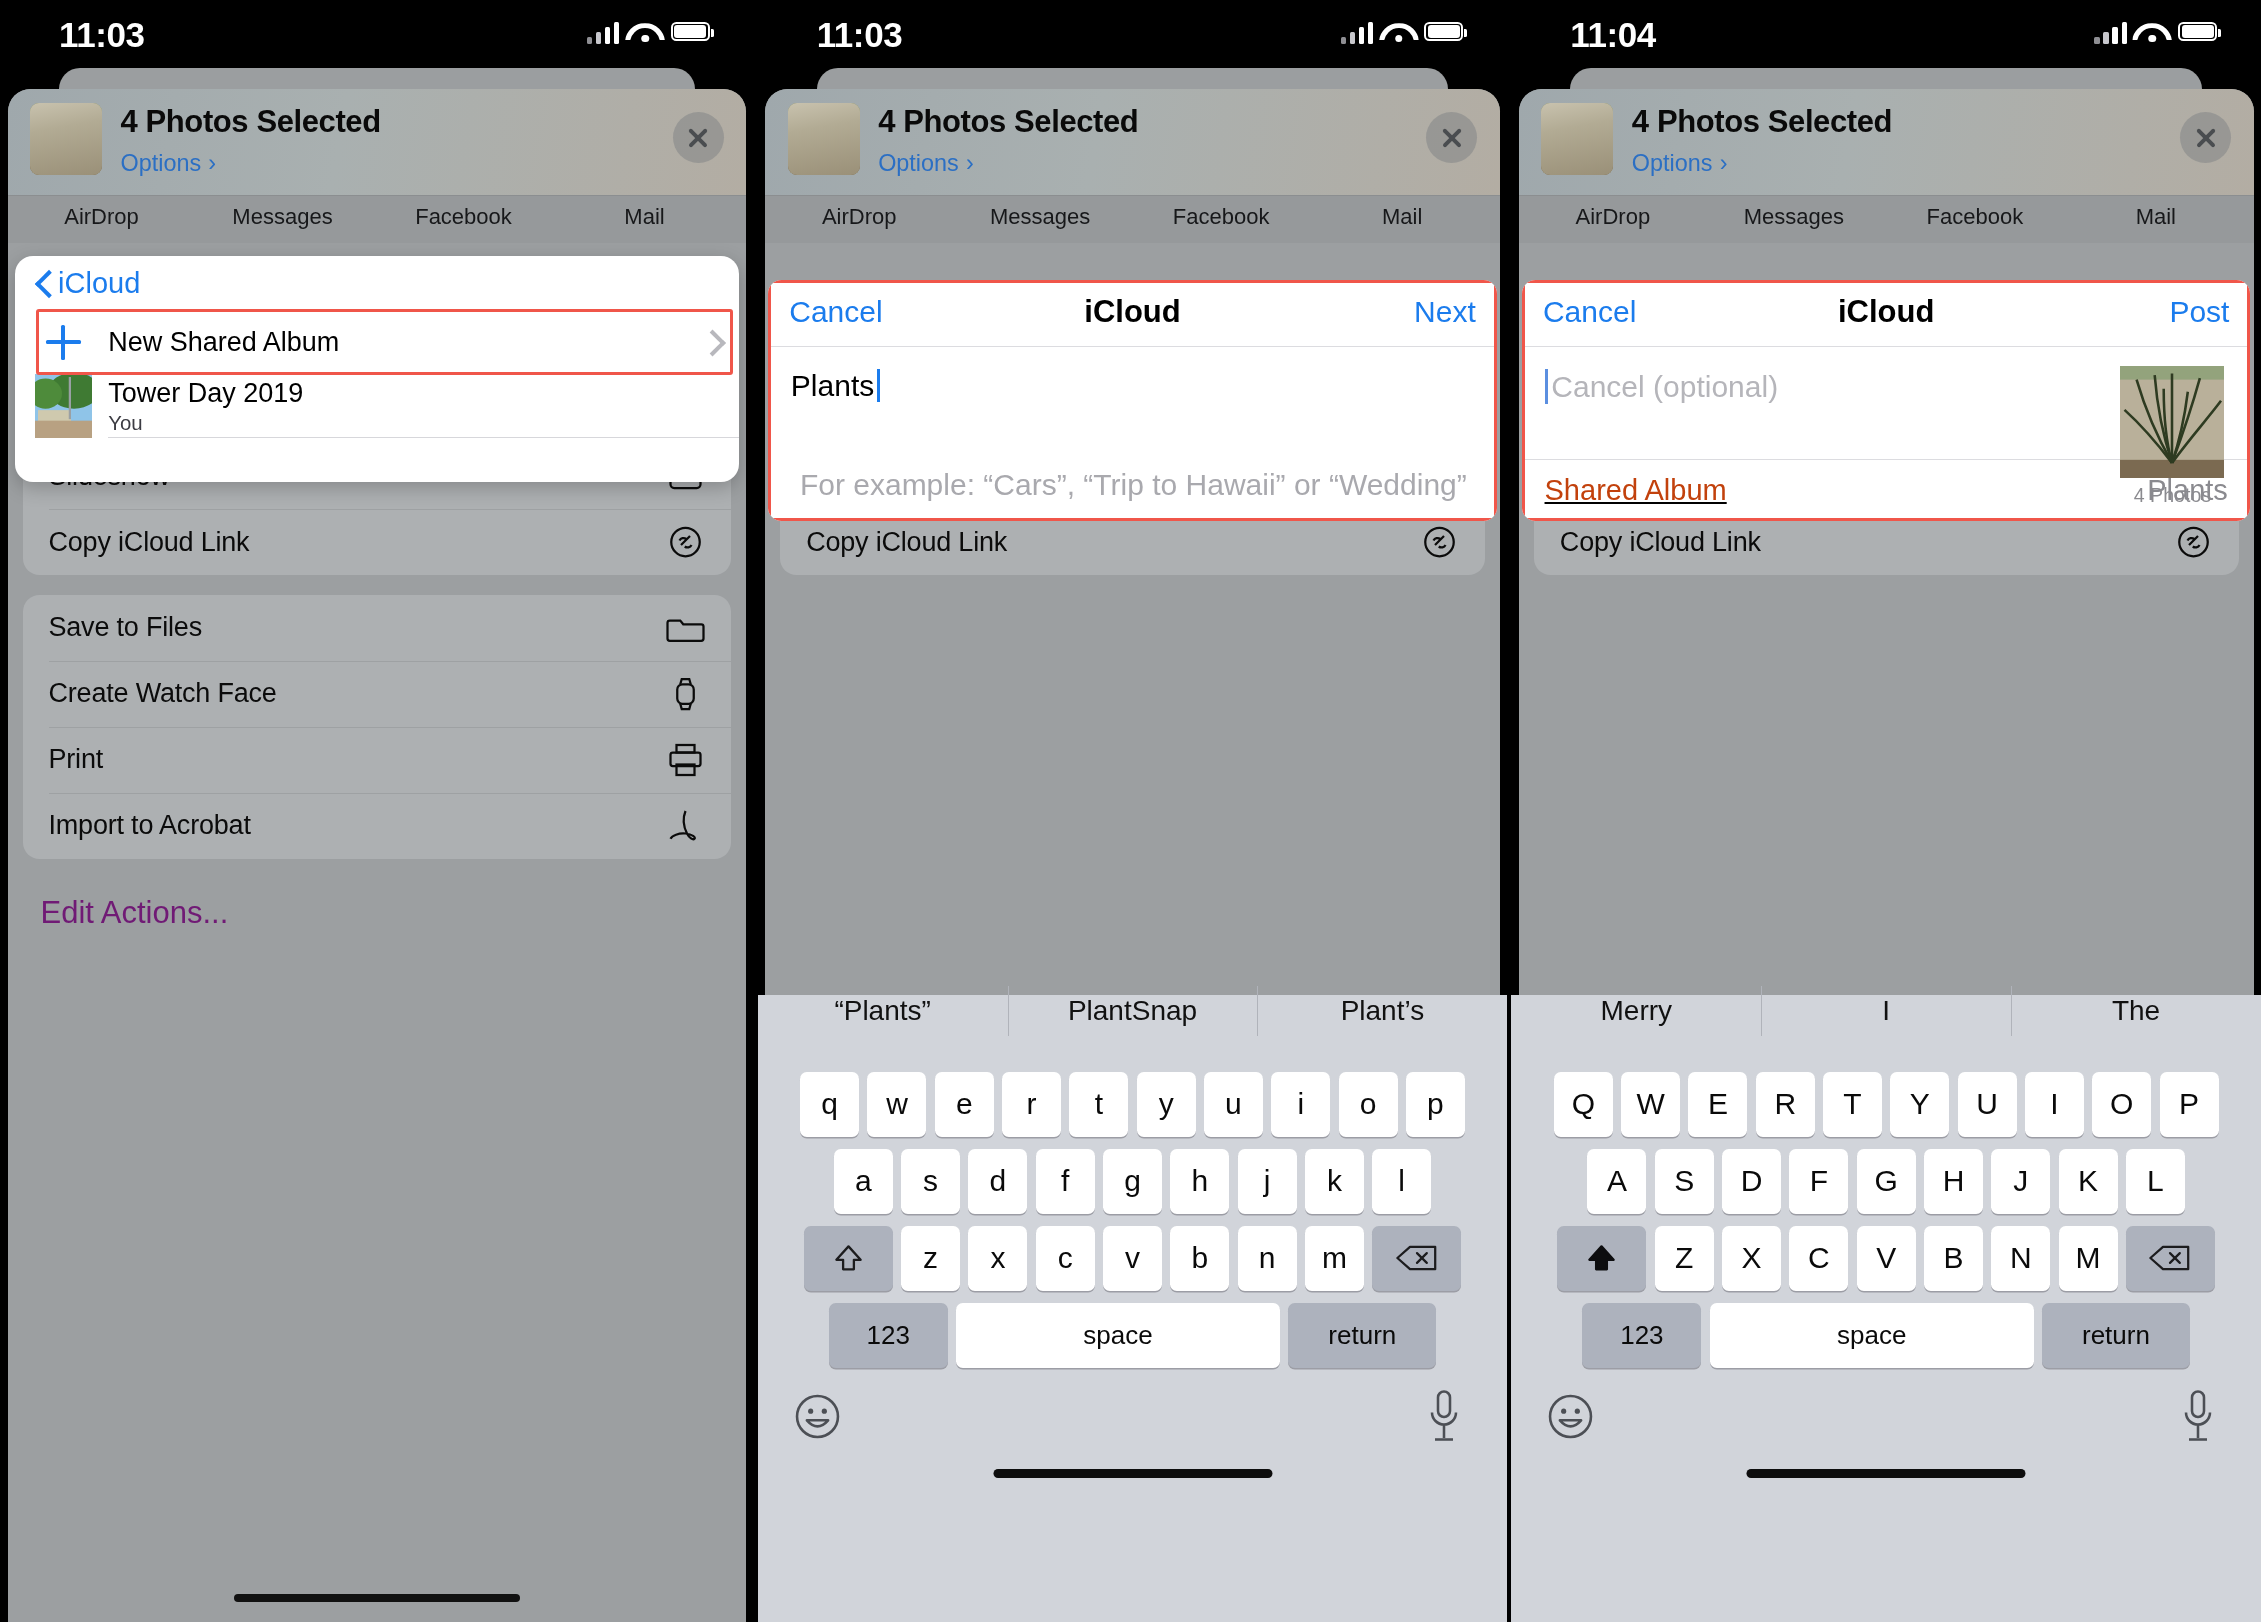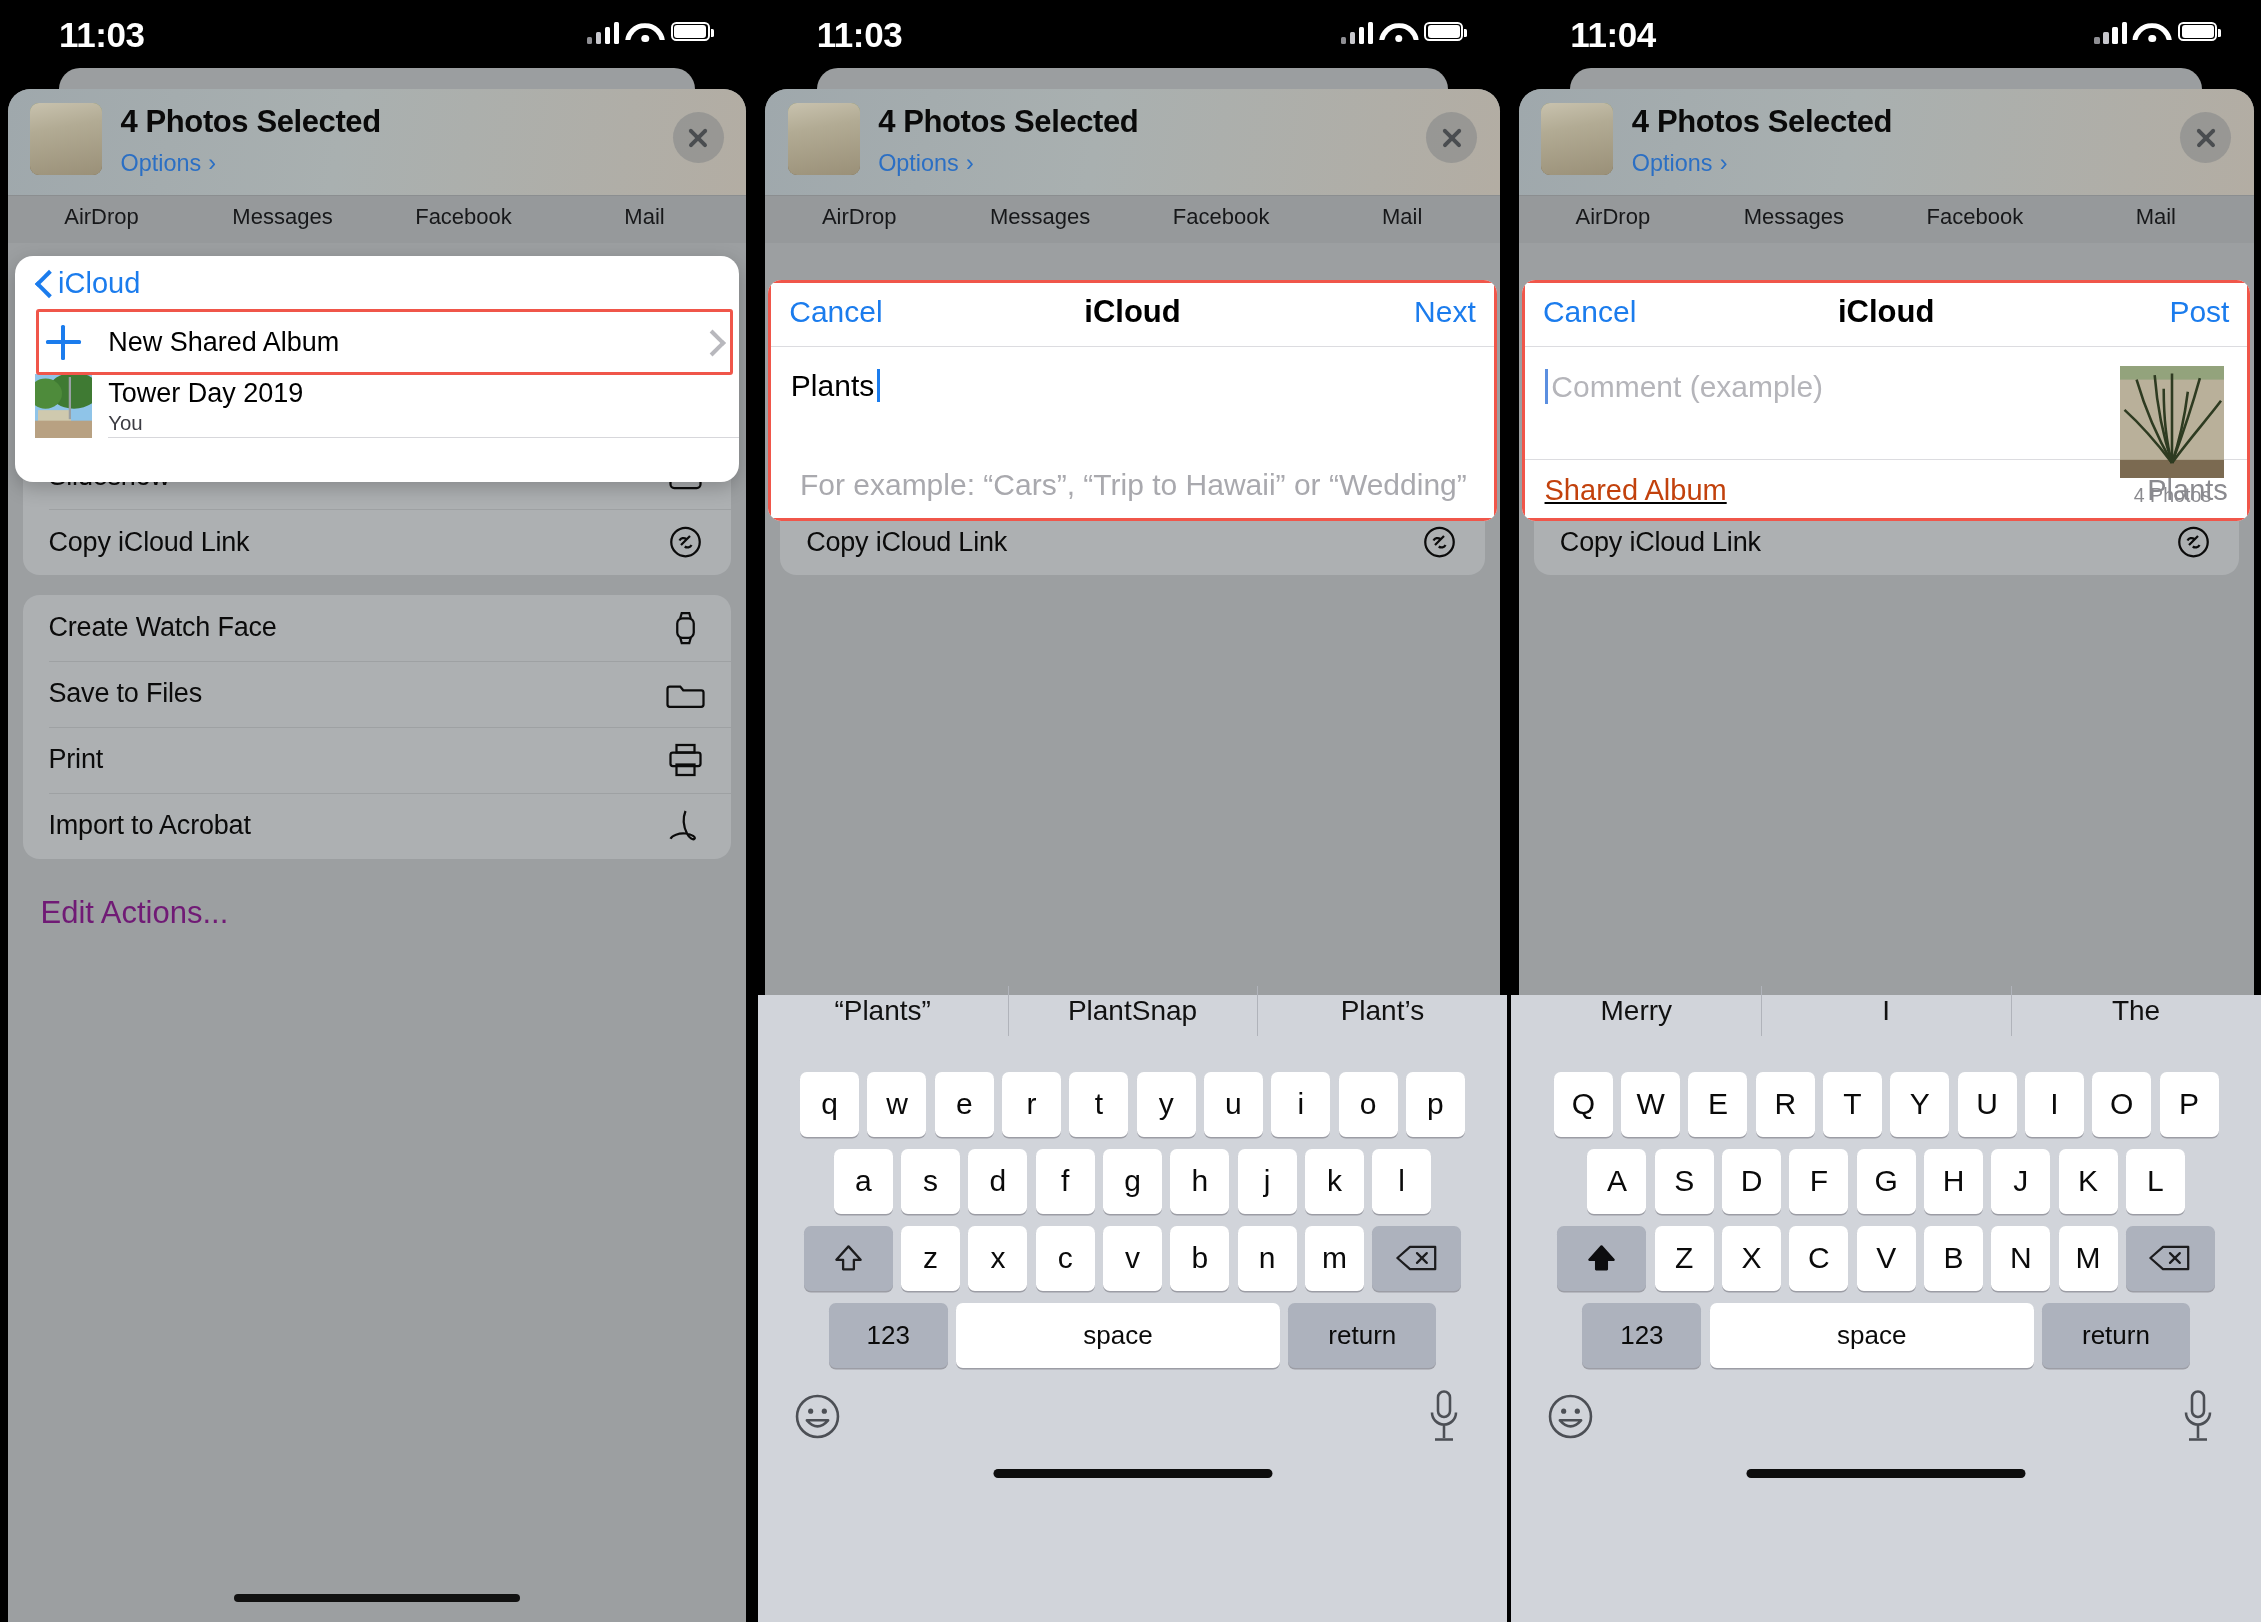--- a/index.html
+++ b/index.html
@@ -217,33 +217,33 @@
             <span class="ic">
               <svg class="gl" viewBox="0 0 52 52">
                   <circle cx="26" cy="26" r="19" fill="none" stroke="#0b0b0b" stroke-width="3"></circle>
                   <path d="M20 30 l12 -12 M18 24 a6 6 0 0 1 9 -2 M25 32 a6 6 0 0 0 9 -2" fill="none" stroke="#0b0b0b" stroke-width="3"></path>
                 </svg>
             </span>
           </div>
         </div>
         <div class="grp">
           <div class="act">
+            <span>Save to Files</span>
+            <span class="ic">
+              <svg class="gl" viewBox="0 0 52 52">
+                  <path d="M5 16 h14 l4 5 h24 a3 3 0 0 1 3 3 v16 a3 3 0 0 1 -3 3 H5 a3 3 0 0 1 -3 -3 V19 a3 3 0 0 1 3 -3 z" fill="none" stroke="#0b0b0b" stroke-width="3"></path>
+                </svg>
+            </span>
+          </div>
+          <div class="act">
             <span>Create Watch Face</span>
             <span class="ic">
               <svg class="gl" viewBox="0 0 52 52">
                   <rect x="15" y="13" width="22" height="26" rx="7" fill="none" stroke="#0b0b0b" stroke-width="3"></rect>
                   <path d="M19 13 l2 -7 h10 l2 7 M19 39 l2 7 h10 l2 -7" fill="none" stroke="#0b0b0b" stroke-width="3"></path>
-                </svg>
-            </span>
-          </div>
-          <div class="act">
-            <span>Save to Files</span>
-            <span class="ic">
-              <svg class="gl" viewBox="0 0 52 52">
-                  <path d="M5 16 h14 l4 5 h24 a3 3 0 0 1 3 3 v16 a3 3 0 0 1 -3 3 H5 a3 3 0 0 1 -3 -3 V19 a3 3 0 0 1 3 -3 z" fill="none" stroke="#0b0b0b" stroke-width="3"></path>
                 </svg>
             </span>
           </div>
           <div class="act">
             <span>Print</span>
             <span class="ic">
               <svg class="gl" viewBox="0 0 52 52">
                   <rect x="14" y="6" width="24" height="10" fill="none" stroke="#0b0b0b" stroke-width="3"></rect>
                   <rect x="6" y="16" width="40" height="18" rx="3" fill="none" stroke="#0b0b0b" stroke-width="3"></rect>
                   <rect x="14" y="32" width="24" height="14" fill="none" stroke="#0b0b0b" stroke-width="3"></rect>
@@ -577,21 +577,21 @@
 
     <div class="icmodal" style="top:280px; height:241px;">
       <div class="ic-nav">
         <div class="l">Cancel</div>
         <div class="c">iCloud</div>
         <div class="r">Post</div>
       </div>
       <div class="ic-sep"></div>
       <div class="ic-body" style="height:112px;">
         <div class="ic-value" style="color:#b5b5ba;">
-          <span class="caret-lead"></span><span>Comment (example)</span>
+          <span class="caret-lead"></span><span>Cancel (optional)</span>
         </div>
         <div class="ic-thumbwrap">
           <div class="ic-thumb">
             <svg class="gl" viewBox="0 0 138 148" preserveAspectRatio="none">
               <rect width="138" height="148" fill="#b9b09a"></rect>
                 <rect width="138" height="18" fill="#93a37c"></rect>
               <rect y="124" width="138" height="24" fill="#7b6a51"></rect>
               <g stroke="#2e3b21" stroke-width="3.4" fill="none">
                 <path d="M69 128 C 46 88, 32 52, 22 18"></path>
                   <path d="M69 128 C 55 86, 49 50, 46 12"></path>

